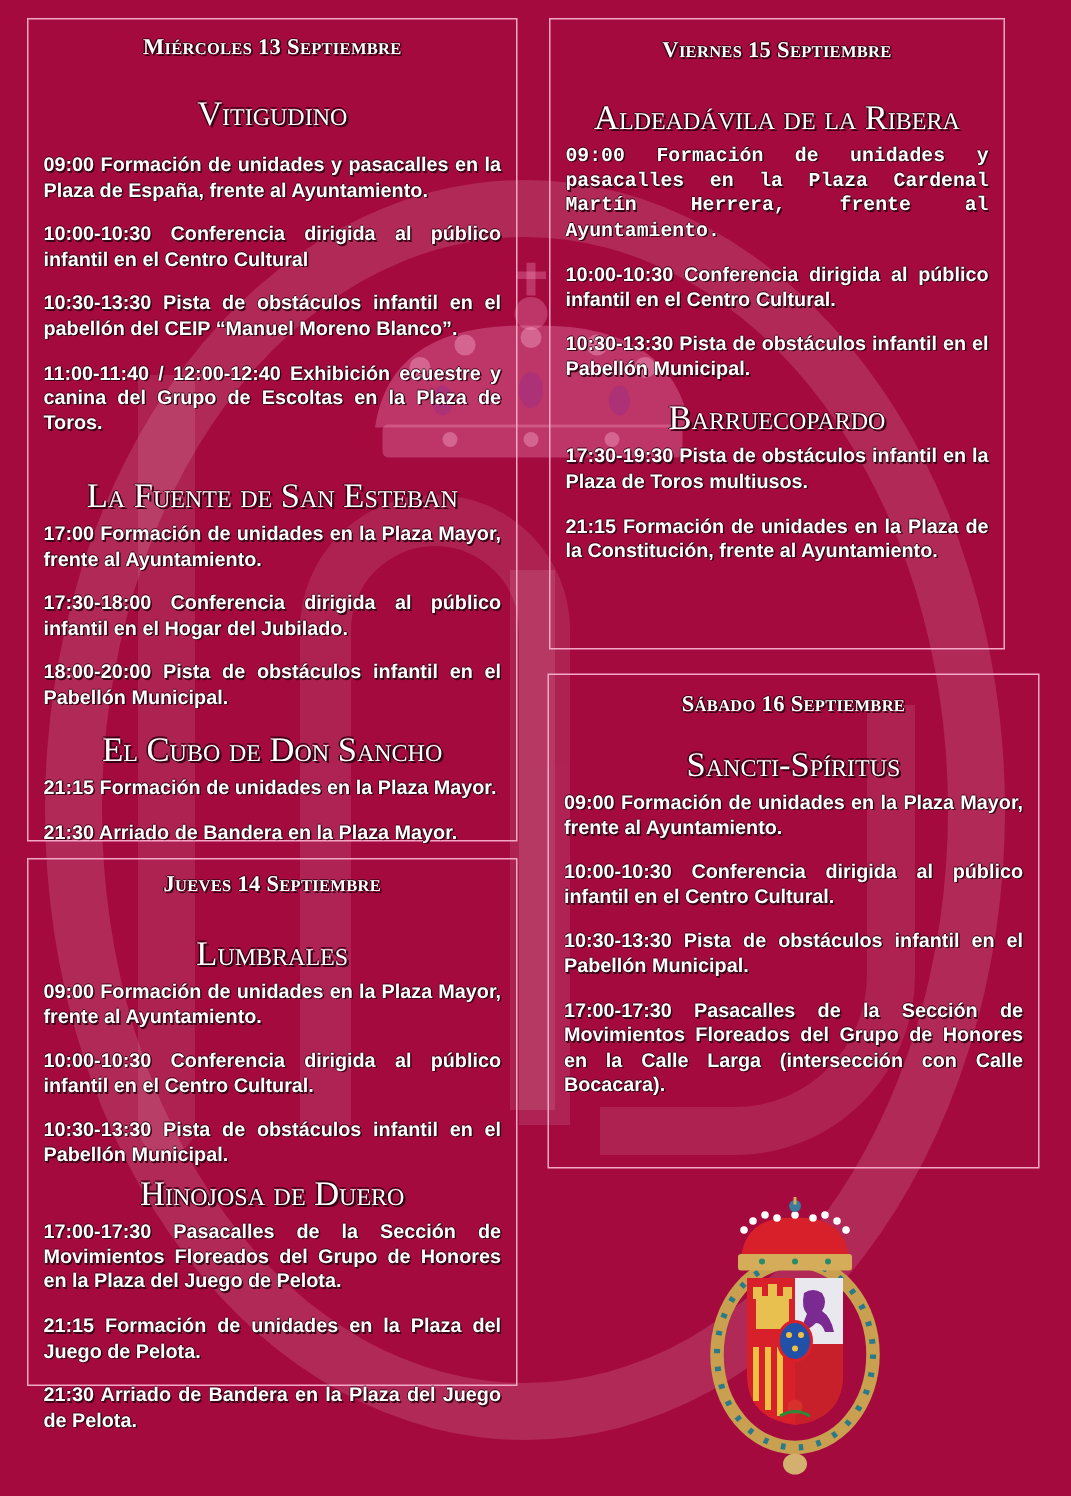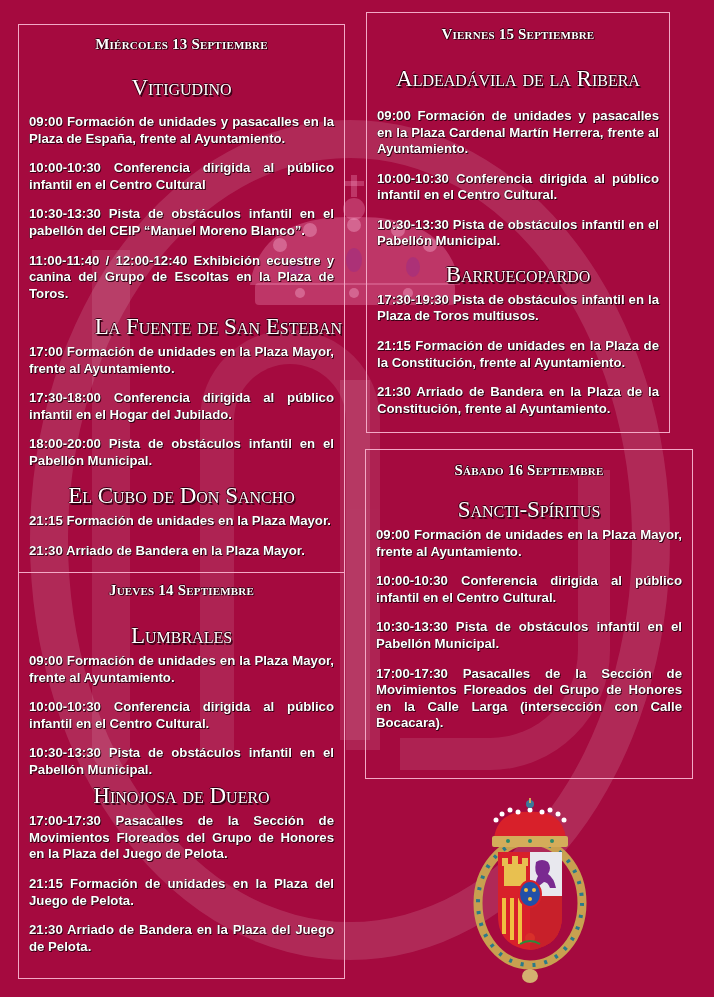--- a/index.html
+++ b/index.html
@@ -97,58 +97,57 @@
       <circle cx="114" cy="118" r="5"></circle>
       <circle cx="168" cy="118" r="5"></circle>
   </g>
   <g fill="rgba(140,40,150,0.35)">
     <ellipse cx="55" cy="92" rx="7" ry="10"></ellipse>
       <ellipse cx="114" cy="85" rx="8" ry="12"></ellipse>
       <ellipse cx="173" cy="92" rx="7" ry="10"></ellipse>
   </g>
 </svg>
 
-<section class="box" style="left:18px; top:24px; width:327px; height:549px;">
+<section class="box" style="left:18px; top:12px; width:327px; height:549px;">
   <div class="day">Miércoles 13 Septiembre</div>
   <div class="town" style="margin-top:22px;">Vitigudino</div>
   <p class="ev" style="margin-top:13px;">09:00 Formación de unidades y pasacalles en la Plaza de España, frente al Ayuntamiento.</p>
   <p class="ev">10:00-10:30 Conferencia dirigida al público infantil en el Centro Cultural</p>
   <p class="ev">10:30-13:30 Pista de obstáculos infantil en el pabellón del CEIP “Manuel Moreno Blanco”.</p>
   <p class="ev">11:00-11:40 / 12:00-12:40 Exhibición ecuestre y canina del Grupo de Escoltas en la Plaza de Toros.</p>
-  <div class="town" style="margin-top:12px;text-align:right;">La Fuente de San Esteban</div>
+  <div class="town" style="margin-top:28px;">La Fuente de San Esteban</div>
   <p class="ev" style="margin-top:0;">17:00 Formación de unidades en la Plaza Mayor, frente al Ayuntamiento.</p>
   <p class="ev">17:30-18:00 Conferencia dirigida al público infantil en el Hogar del Jubilado.</p>
   <p class="ev">18:00-20:00 Pista de obstáculos infantil en el Pabellón Municipal.</p>
   <div class="town" style="margin-top:14px;">El Cubo de Don Sancho</div>
   <p class="ev" style="margin-top:0; margin-bottom:8px;">21:15 Formación de unidades en la Plaza Mayor.</p>
   <p class="ev">21:30 Arriado de Bandera en la Plaza Mayor.</p>
 </section>
 
-<section class="box" style="left:18px; top:572px; width:327px; height:407px;">
+<section class="box" style="left:18px; top:572px; width:327px; height:352px;">
   <div class="day" style="margin-top:9px;">Jueves 14 Septiembre</div>
   <div class="town" style="margin-top:24px;">Lumbrales</div>
   <p class="ev" style="margin-top:0;">09:00 Formación de unidades en la Plaza Mayor, frente al Ayuntamiento.</p>
   <p class="ev">10:00-10:30 Conferencia dirigida al público infantil en el Centro Cultural.</p>
   <p class="ev">10:30-13:30 Pista de obstáculos infantil en el Pabellón Municipal.</p>
   <div class="town" style="">Hinojosa de Duero</div>
   <p class="ev" style="margin-top:0;">17:00-17:30  Pasacalles de la Sección de Movimientos Floreados del Grupo de Honores en la Plaza del Juego de Pelota.</p>
   <p class="ev">21:15 Formación de unidades en la Plaza del Juego de Pelota.</p>
   <p class="ev">21:30 Arriado de Bandera en la Plaza del Juego de Pelota.</p>
 </section>
 
 <section class="box" style="left:366px; top:12px; width:304px; height:421px;">
   <div class="day" style="margin-top:13px;">Viernes 15 Septiembre</div>
   <div class="town" style="margin-top:23px;">Aldeadávila de la Ribera</div>
-  <p class="ev" style="margin-top:16px;">09:00 Formación de unidades y pasacalles en la Plaza Cardenal Martín Herrera, frente al Ayuntamiento.</p>
+  <p class="ev" style="margin-top:4px;font-family:Liberation Mono, monospace;">09:00 Formación de unidades y pasacalles en la Plaza Cardenal Martín Herrera, frente al Ayuntamiento.</p>
   <p class="ev">10:00-10:30 Conferencia dirigida al público infantil en el Centro Cultural.</p>
   <p class="ev">10:30-13:30 Pista de obstáculos infantil en el Pabellón Municipal.</p>
   <div class="town" style="margin-top:12px;">Barruecopardo</div>
   <p class="ev" style="margin-top:0;">17:30-19:30 Pista de obstáculos infantil en la Plaza de Toros multiusos.</p>
   <p class="ev">21:15 Formación de unidades en la Plaza de la Constitución, frente al Ayuntamiento.</p>
-  <p class="ev">21:30 Arriado de Bandera en la Plaza de la Constitución, frente al Ayuntamiento.</p>
 </section>
 
 <section class="box" style="left:365px; top:449px; width:328px; height:330px;">
   <div class="day" style="margin-top:12px;">Sábado 16 Septiembre</div>
   <div class="town" style="margin-top:18px;">Sancti-Spíritus</div>
   <p class="ev" style="margin-top:0;">09:00 Formación de unidades en la Plaza Mayor, frente al Ayuntamiento.</p>
   <p class="ev">10:00-10:30 Conferencia dirigida al público infantil en el Centro Cultural.</p>
   <p class="ev">10:30-13:30 Pista de obstáculos infantil en el Pabellón Municipal.</p>
   <p class="ev">17:00-17:30  Pasacalles de la Sección de Movimientos Floreados del Grupo de Honores en la Calle Larga (intersección con Calle Bocacara).</p>
 </section>

